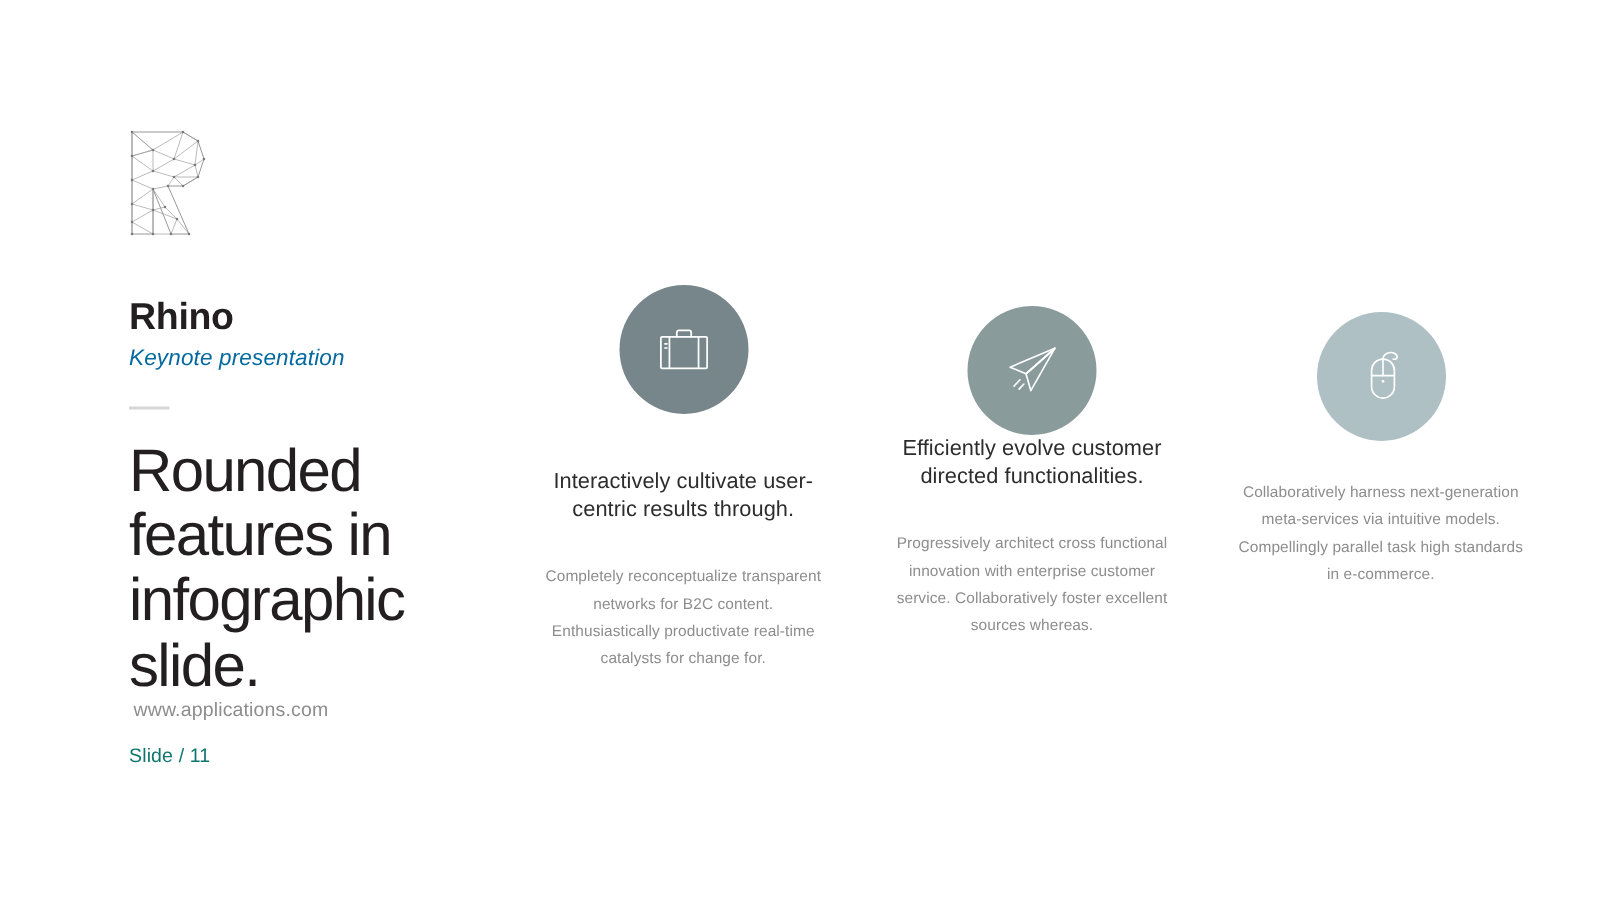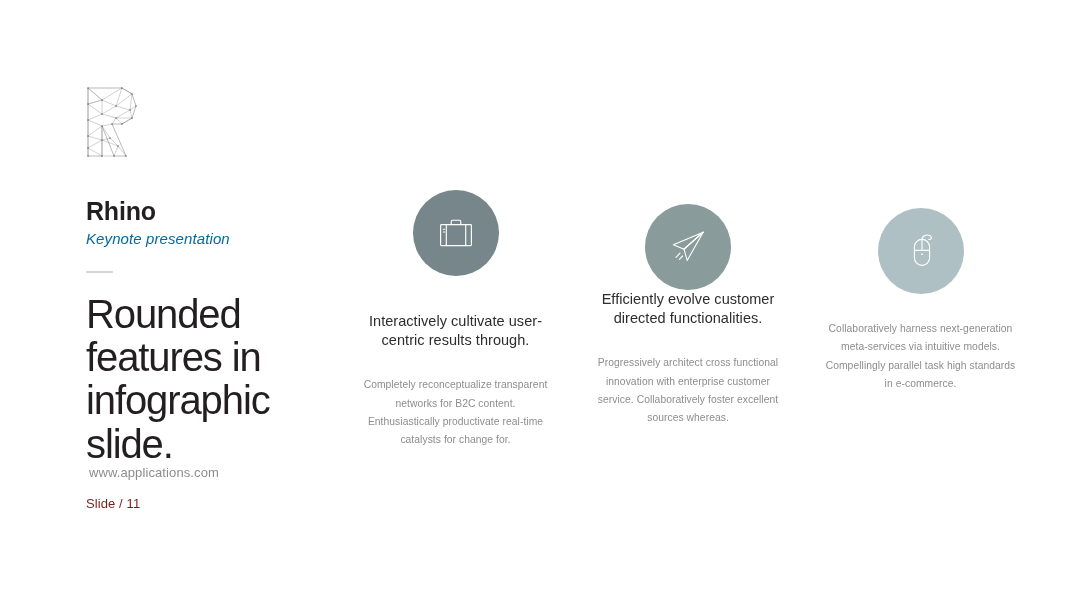--- a/index.html
+++ b/index.html
@@ -82,21 +82,21 @@
     font-size: 13px;
     color: #8d8d8d;
     letter-spacing: 0.1px;
   }
 
   .slide-number {
     position: absolute;
     left: 86px;
     top: 496px;
     font-size: 13px;
-    color: #7f1d1d;
+    color: #0f766e;
     letter-spacing: 0.1px;
   }
 
   
   .features {
     position: absolute;
     left: 358px;
     top: 190px;
     width: 660px;
     display: flex;

